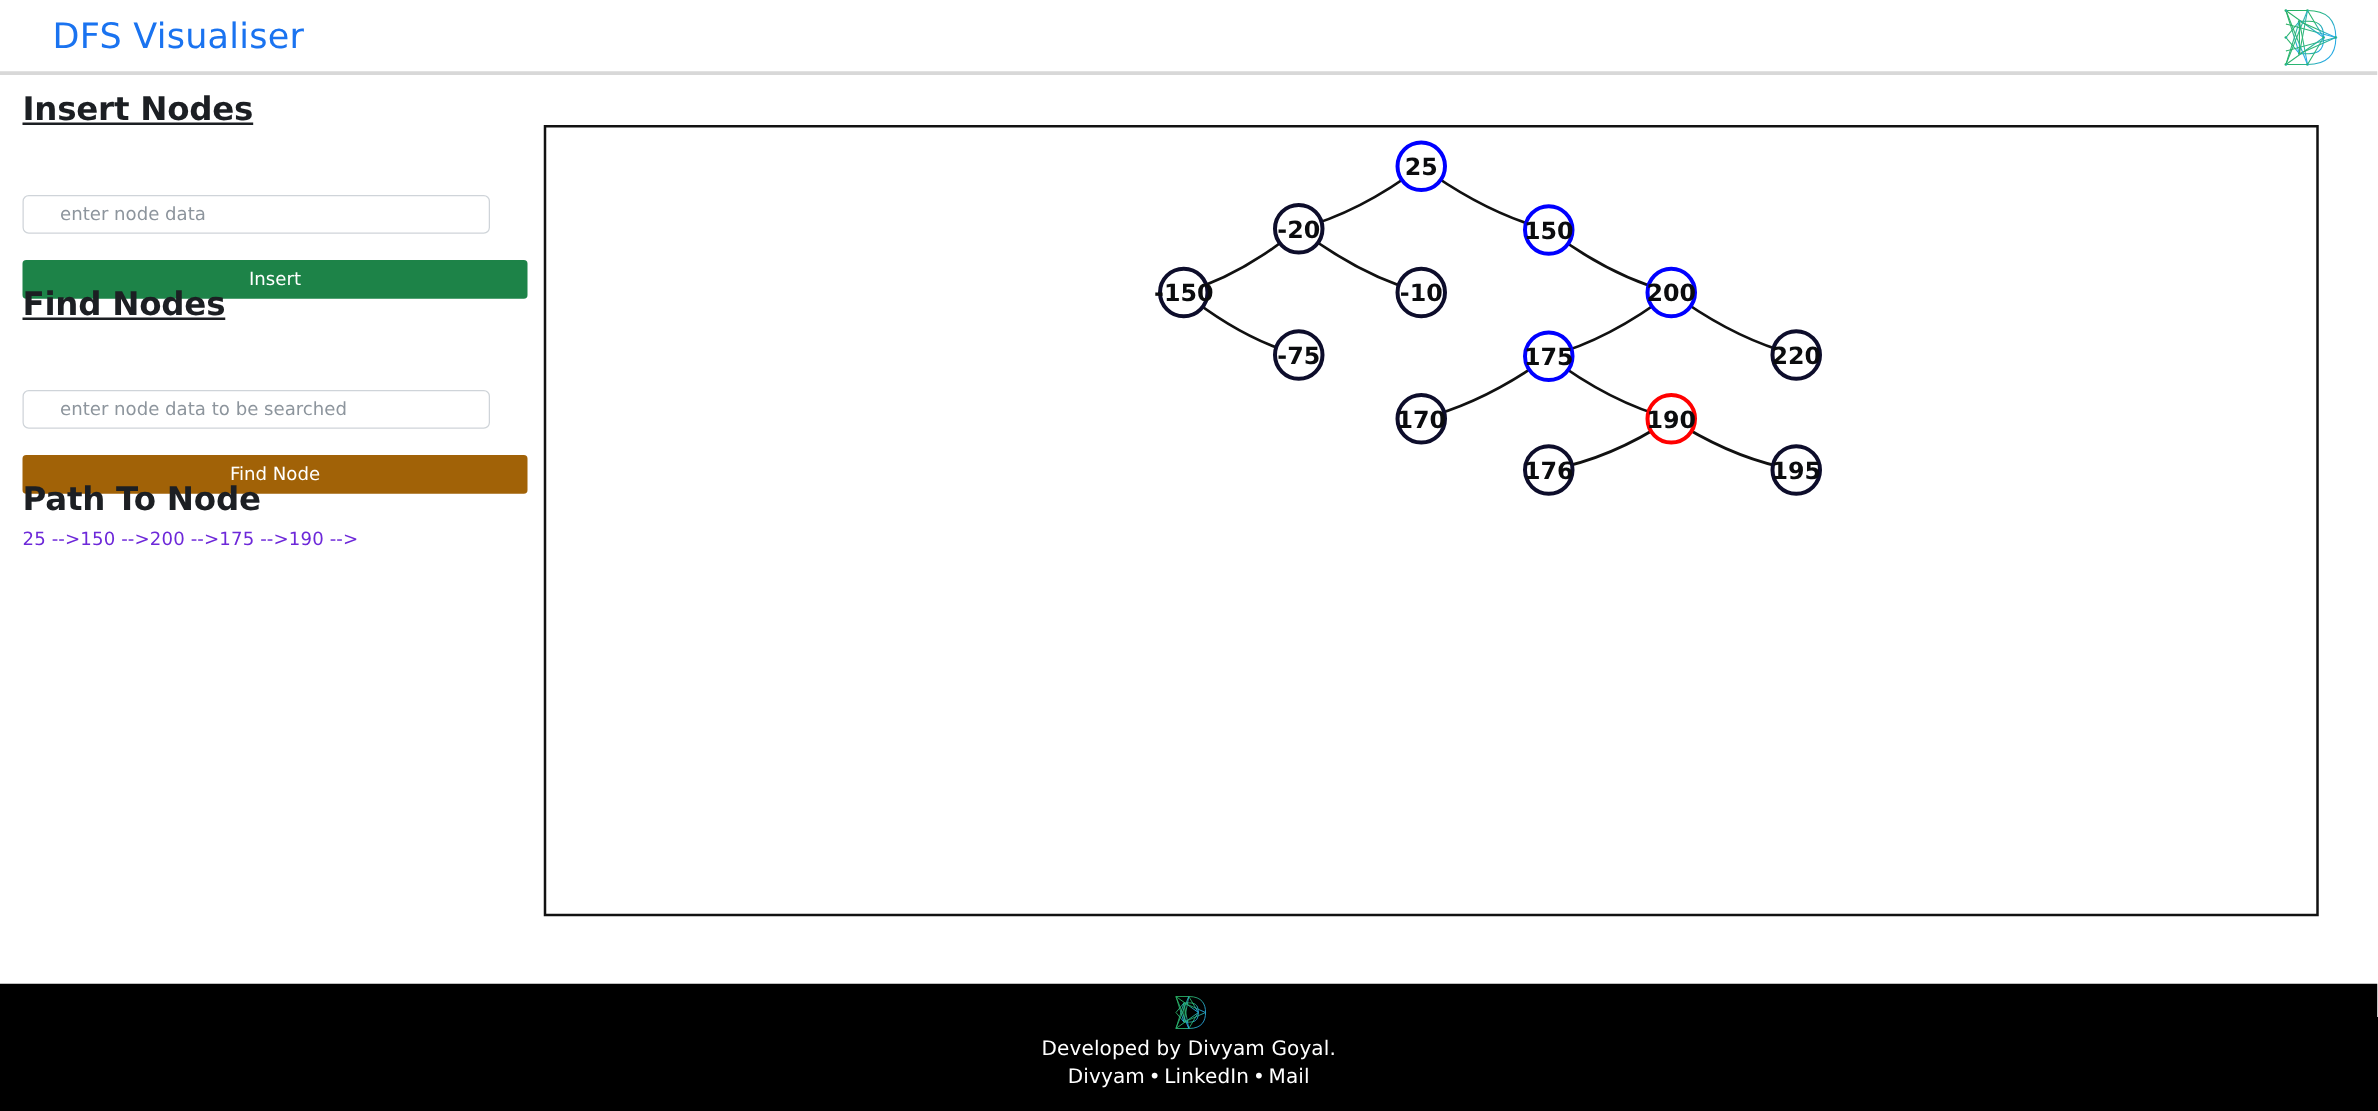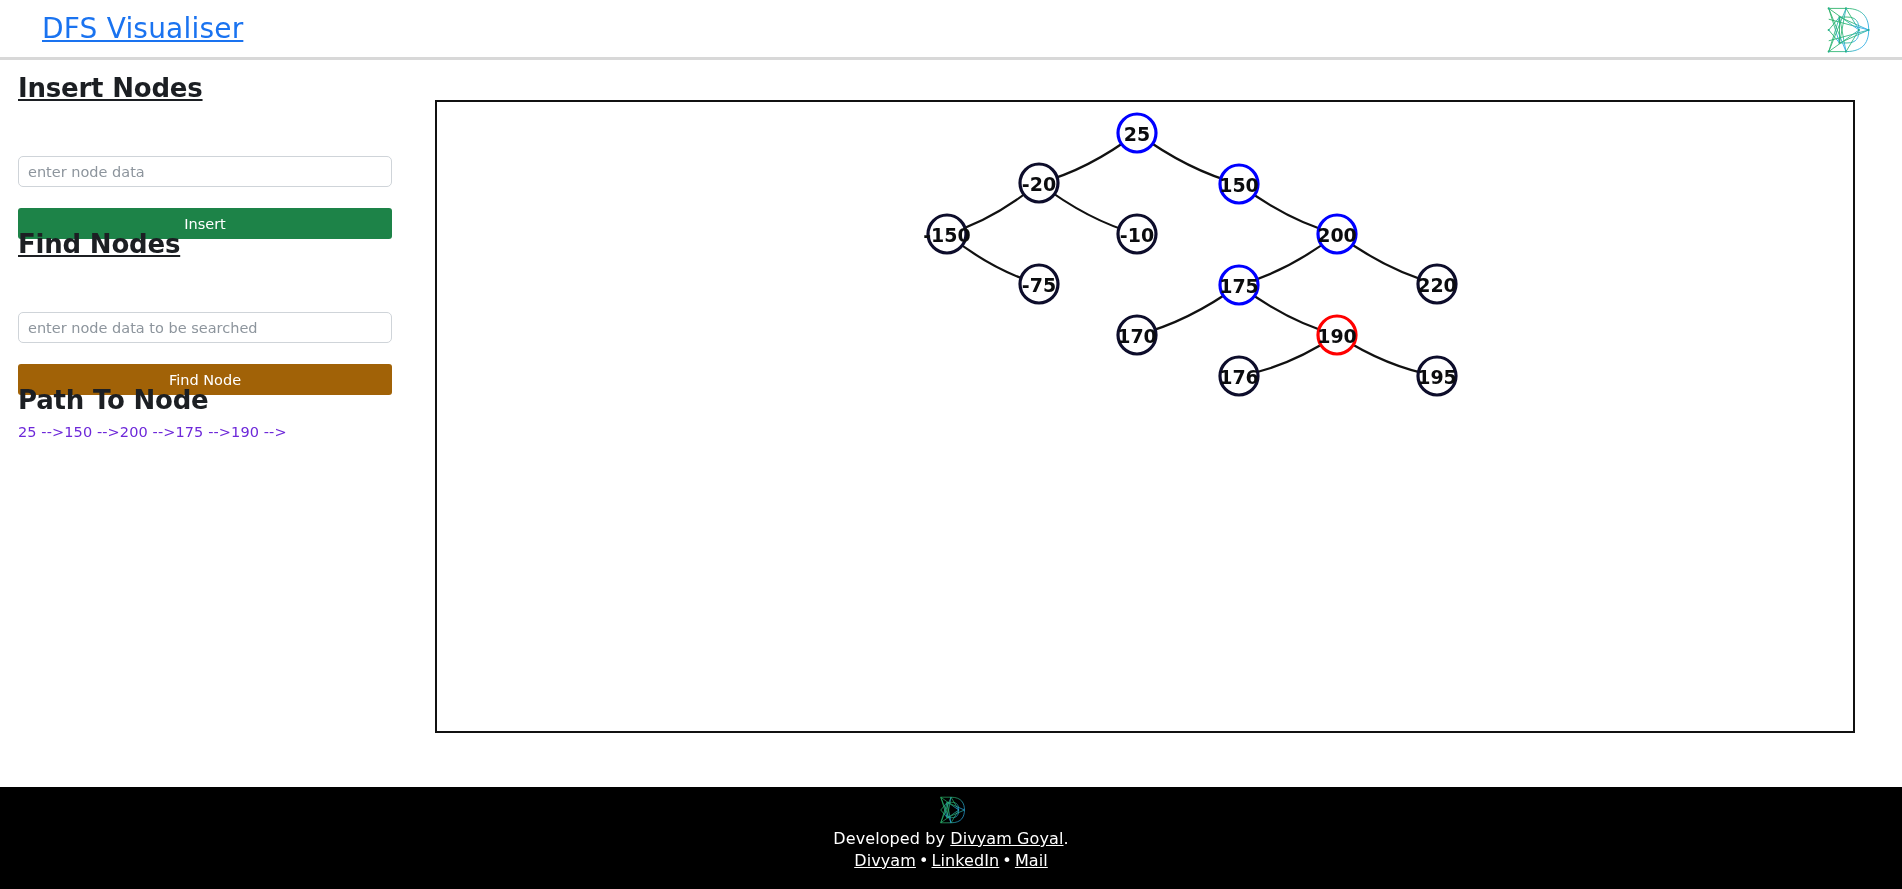--- a/index.html
+++ b/index.html
@@ -16,21 +16,20 @@
   .navbar {
     position: absolute; left:0; top:0; width:1902px; height:60px;
     background:#fff;
     border-bottom: 3px solid #d8d8d8;
     display:flex; align-items:center;
   }
   .brand {
     margin-left: 42px;
     font-size: 28px;
     color:#1a73f0;
-    text-decoration: underline;
     font-weight: 400;
     letter-spacing: .2px;
     line-height: 1;
     cursor: pointer;
   }
   .brand-logo { position:absolute; right: 28px; top: 3px; width:56px; height:54px; }
 
   
   .sidebar { position:absolute; left:0; top:60px; width:400px; }
   .sec-title {
@@ -40,31 +39,31 @@
     letter-spacing: -0.2px;
   }
   .sec-title.plain { text-decoration: none; }
   .h-insert   { position:absolute; left:18px; top:13px; }
   .h-find     { position:absolute; left:18px; top:169px; }
   .h-path     { position:absolute; left:18px; top:325px; }
 
   .txt-input {
     position:absolute; left:18px; width:374px; height:31px;
     border:1px solid #cfd4d9; border-radius:5px;
-    background:#fff; padding: 0 9px;
+    background:#fff; padding: 0 29px;
     font-size: 14.5px; color:#353b41;
     font-family:"DejaVu Sans","Liberation Sans",sans-serif;
     outline: none;
   }
   .txt-input::placeholder { color:#8d959d; }
   .in-insert { top: 96px; }
   .in-find   { top: 252px; }
 
   .btn {
-    position:absolute; left:18px; width:374px; height:31px;
+    position:absolute; left:18px; width:404px; height:31px;
     border:none; border-radius:3px;
     color:#fff; font-size:14.5px; cursor:pointer;
     font-family:"DejaVu Sans","Liberation Sans",sans-serif;
     display:flex; align-items:center; justify-content:center;
   }
   .btn-insert { top: 148px; background:#1d8348; }
   .btn-find   { top: 304px; background:#a16207; }
 
   .path-text {
     position:absolute; left:18px; top: 364px;
@@ -91,21 +90,21 @@
     position:absolute; left:0; top:787px; width:1902px; height:102px;
     background:#000; color:#fff;
     display:flex; flex-direction:column; align-items:center;
     padding-top: 7px;
   }
   .footer-logo { width:32px; height:32px; display:block; }
   .footer-line {
     font-size:16px; color:#fff; margin-top:3px; letter-spacing:.1px;
   }
   .footer-line a, .footer-line .lnk {
-    color:#fff; text-decoration: underline; cursor:pointer;
+    color:#fff; cursor:pointer;
   }
   .dot-sep { padding: 0 3px; }
 </style>
 </head>
 <body>
 
 <div class="page">
 
   <div class="navbar">
     <a class="brand">DFS Visualiser</a>

